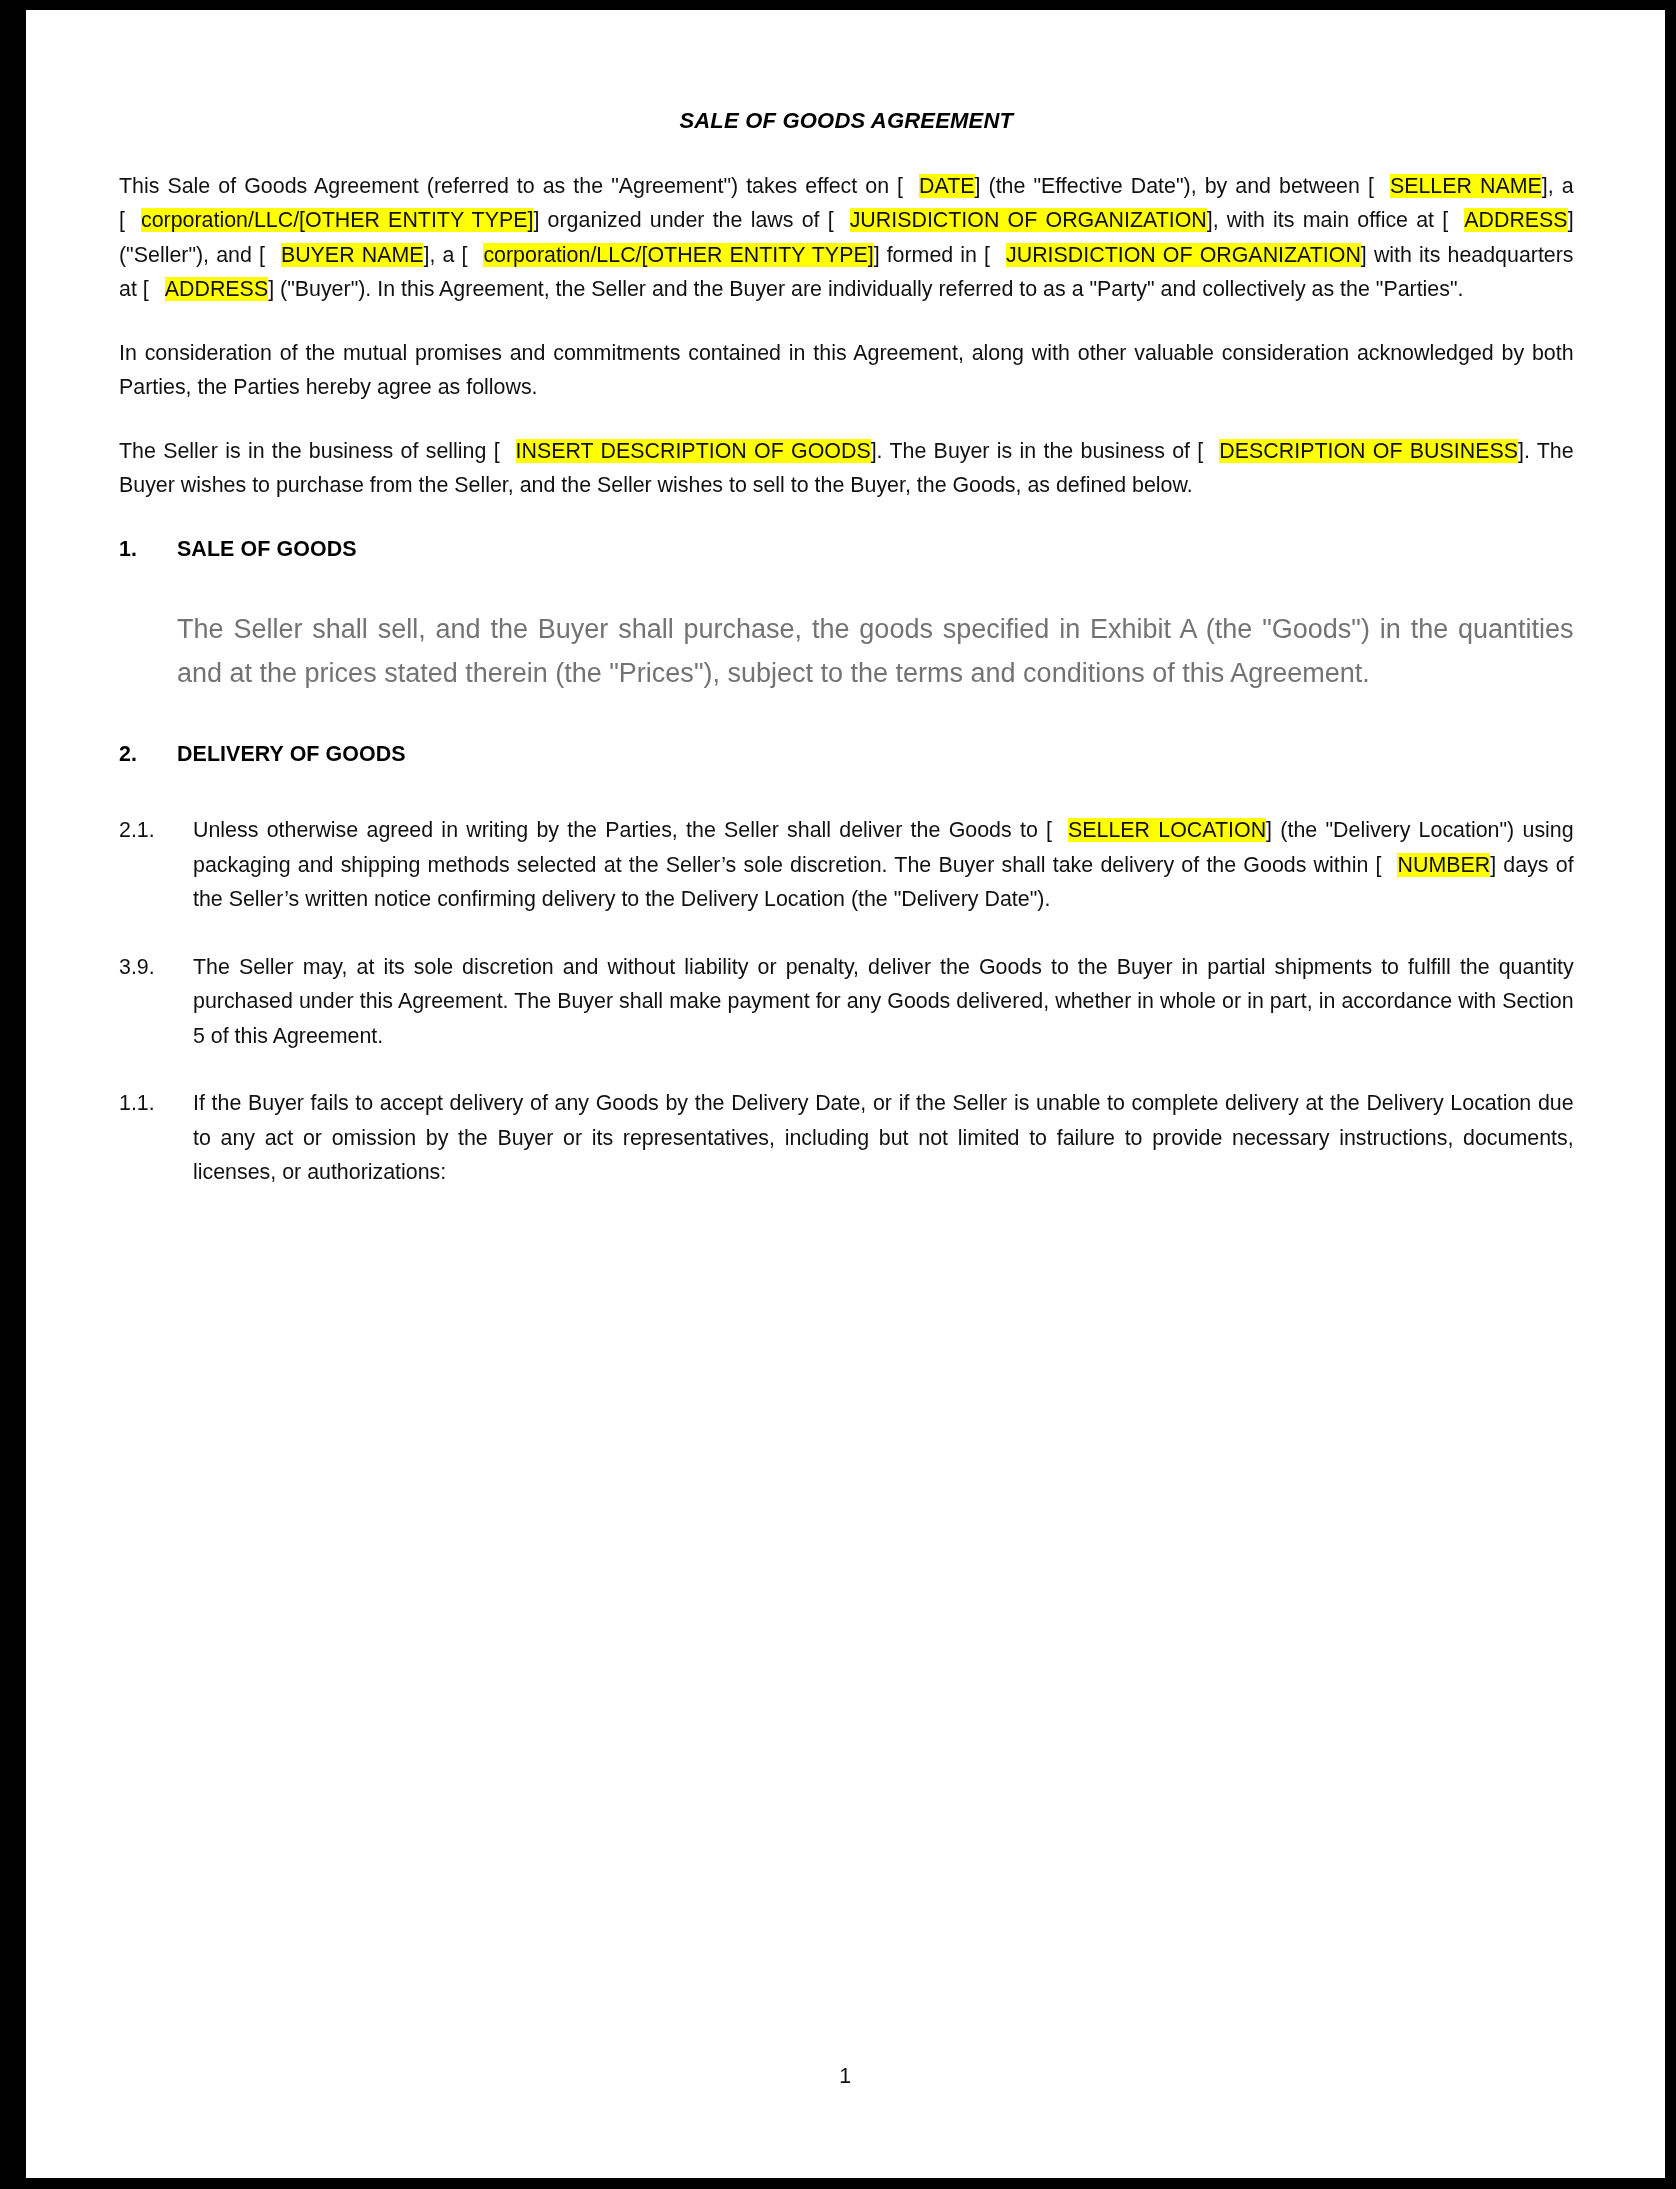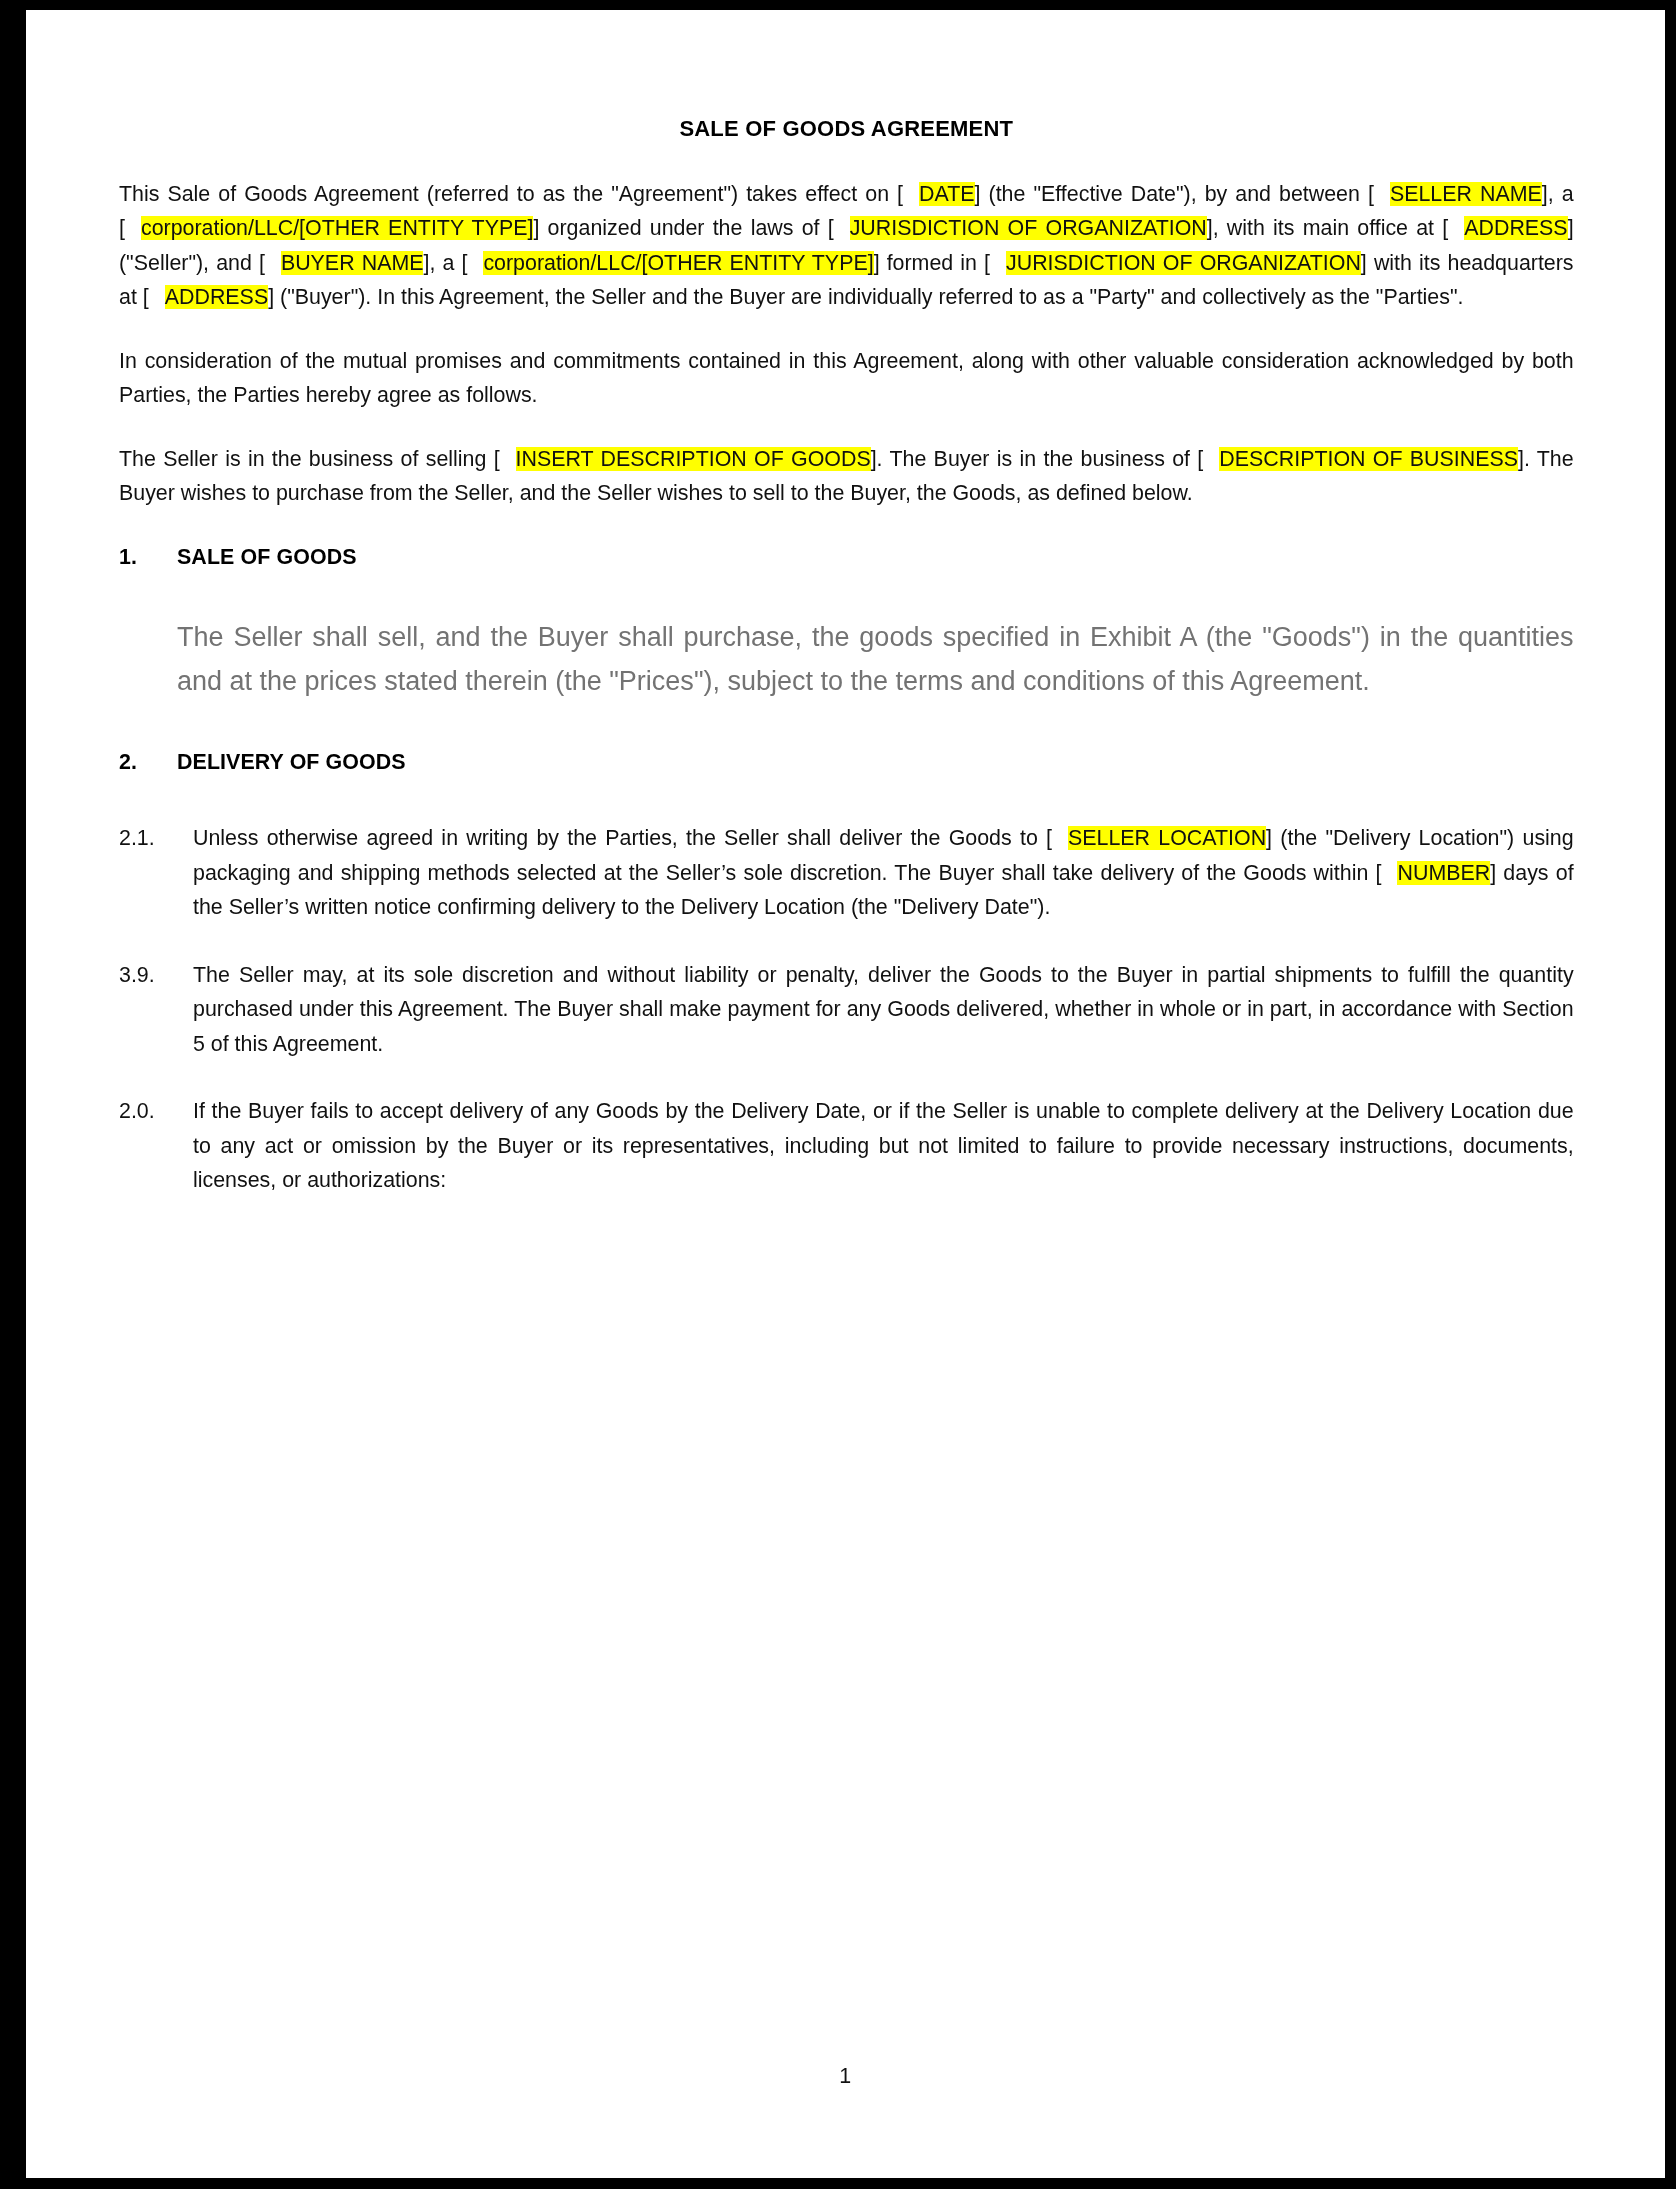--- a/index.html
+++ b/index.html
@@ -27,22 +27,23 @@
     background: #ffffff;
     position: relative;
     padding: 98px 91px 0 93px;
   }
   .doc-title {
     text-align: center;
     font-size: 22px;
     font-weight: bold;
     letter-spacing: 0.2px;
     color: #000000;
-    margin: 8px 0 35px 0;
+    margin: 0 0 35px 0;
     line-height: 1.2;
+    font-style: italic;
   }
   p.para {
     margin: 0 0 29px 0;
     font-size: 21.4px;
     line-height: 1.61;
     text-align: justify;
     text-justify: inter-word;
     color: #111111;
     hyphens: none;
   }
@@ -156,21 +157,21 @@
       <span class="num">2.1.</span>
       <span class="text"><span>Unless otherwise agreed in writing by the Parties, the Seller shall deliver the Goods to [</span><span class="hl">SELLER LOCATION</span><span>] (the "</span><b>Delivery Location</b><span>") using packaging and shipping methods selected at the Seller’s sole discretion. The Buyer shall take delivery of the Goods within [</span><span class="hl">NUMBER</span><span>] days of the Seller’s written notice confirming delivery to the Delivery Location (the "</span><b>Delivery Date</b><span>").</span></span>
     </div>
 
     <div class="clause">
       <span class="num">3.9.</span>
       <span class="text">The Seller may, at its sole discretion and without liability or penalty, deliver the Goods to the Buyer in partial shipments to fulfill the quantity purchased under this Agreement. The Buyer shall make payment for any Goods delivered, whether in whole or in part, in accordance with Section 5 of this Agreement.</span>
     </div>
 
     <div class="clause">
-      <span class="num">2.0.</span>
+      <span class="num">1.1.</span>
       <span class="text">If the Buyer fails to accept delivery of any Goods by the Delivery Date, or if the Seller is unable to complete delivery at the Delivery Location due to any act or omission by the Buyer or its representatives, including but not limited to failure to provide necessary instructions, documents, licenses, or authorizations:</span>
     </div>
 
 
 
     <div class="page-number">1</div>
 
   </div>
 </div>
 

